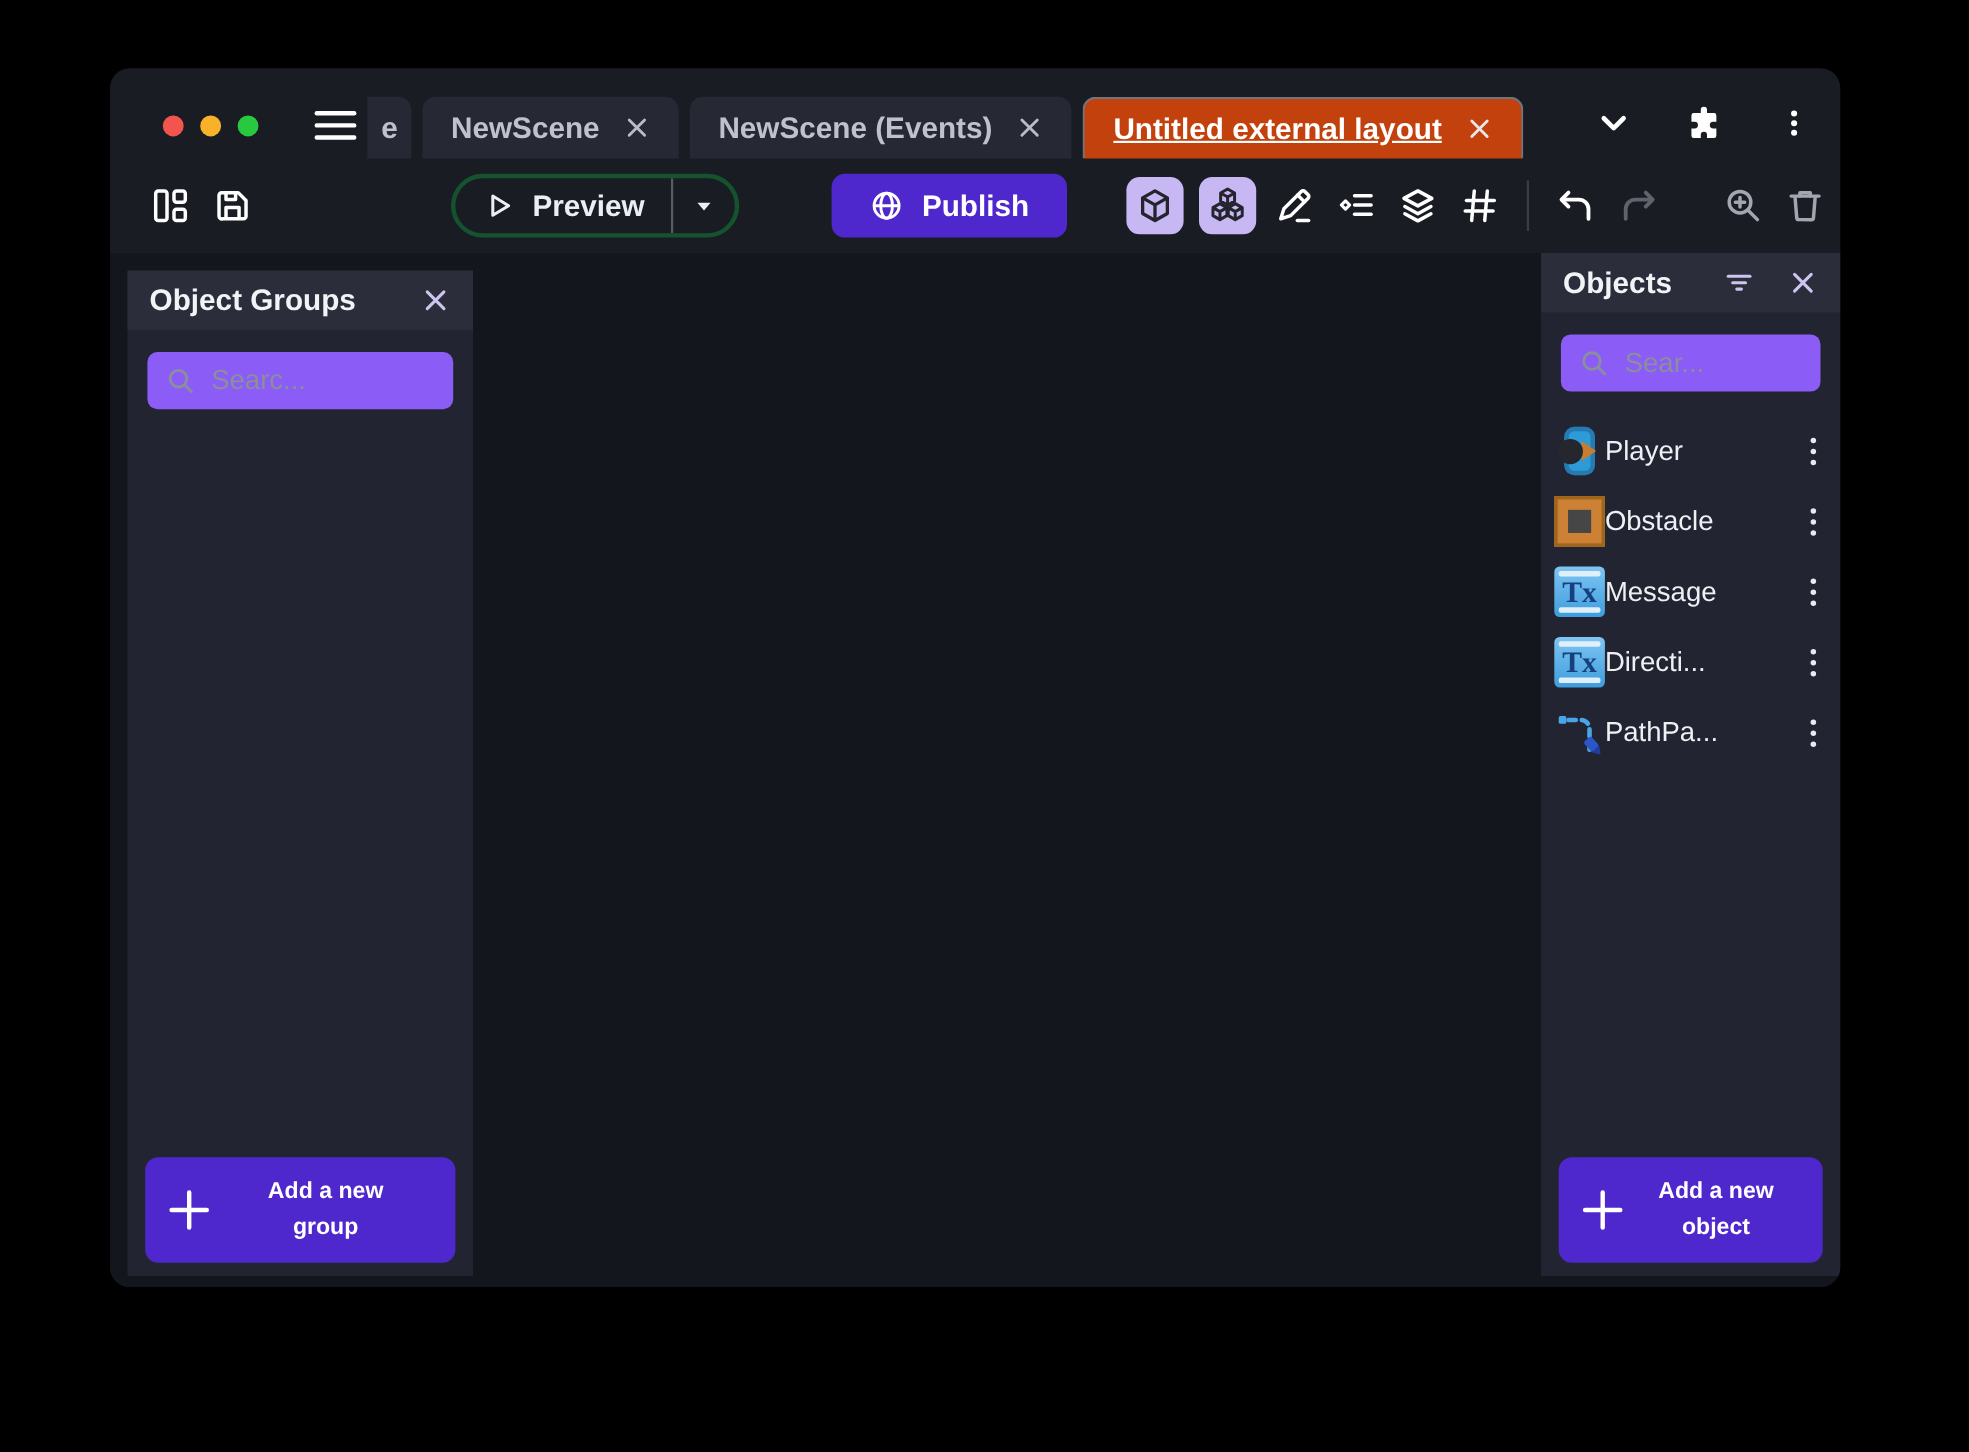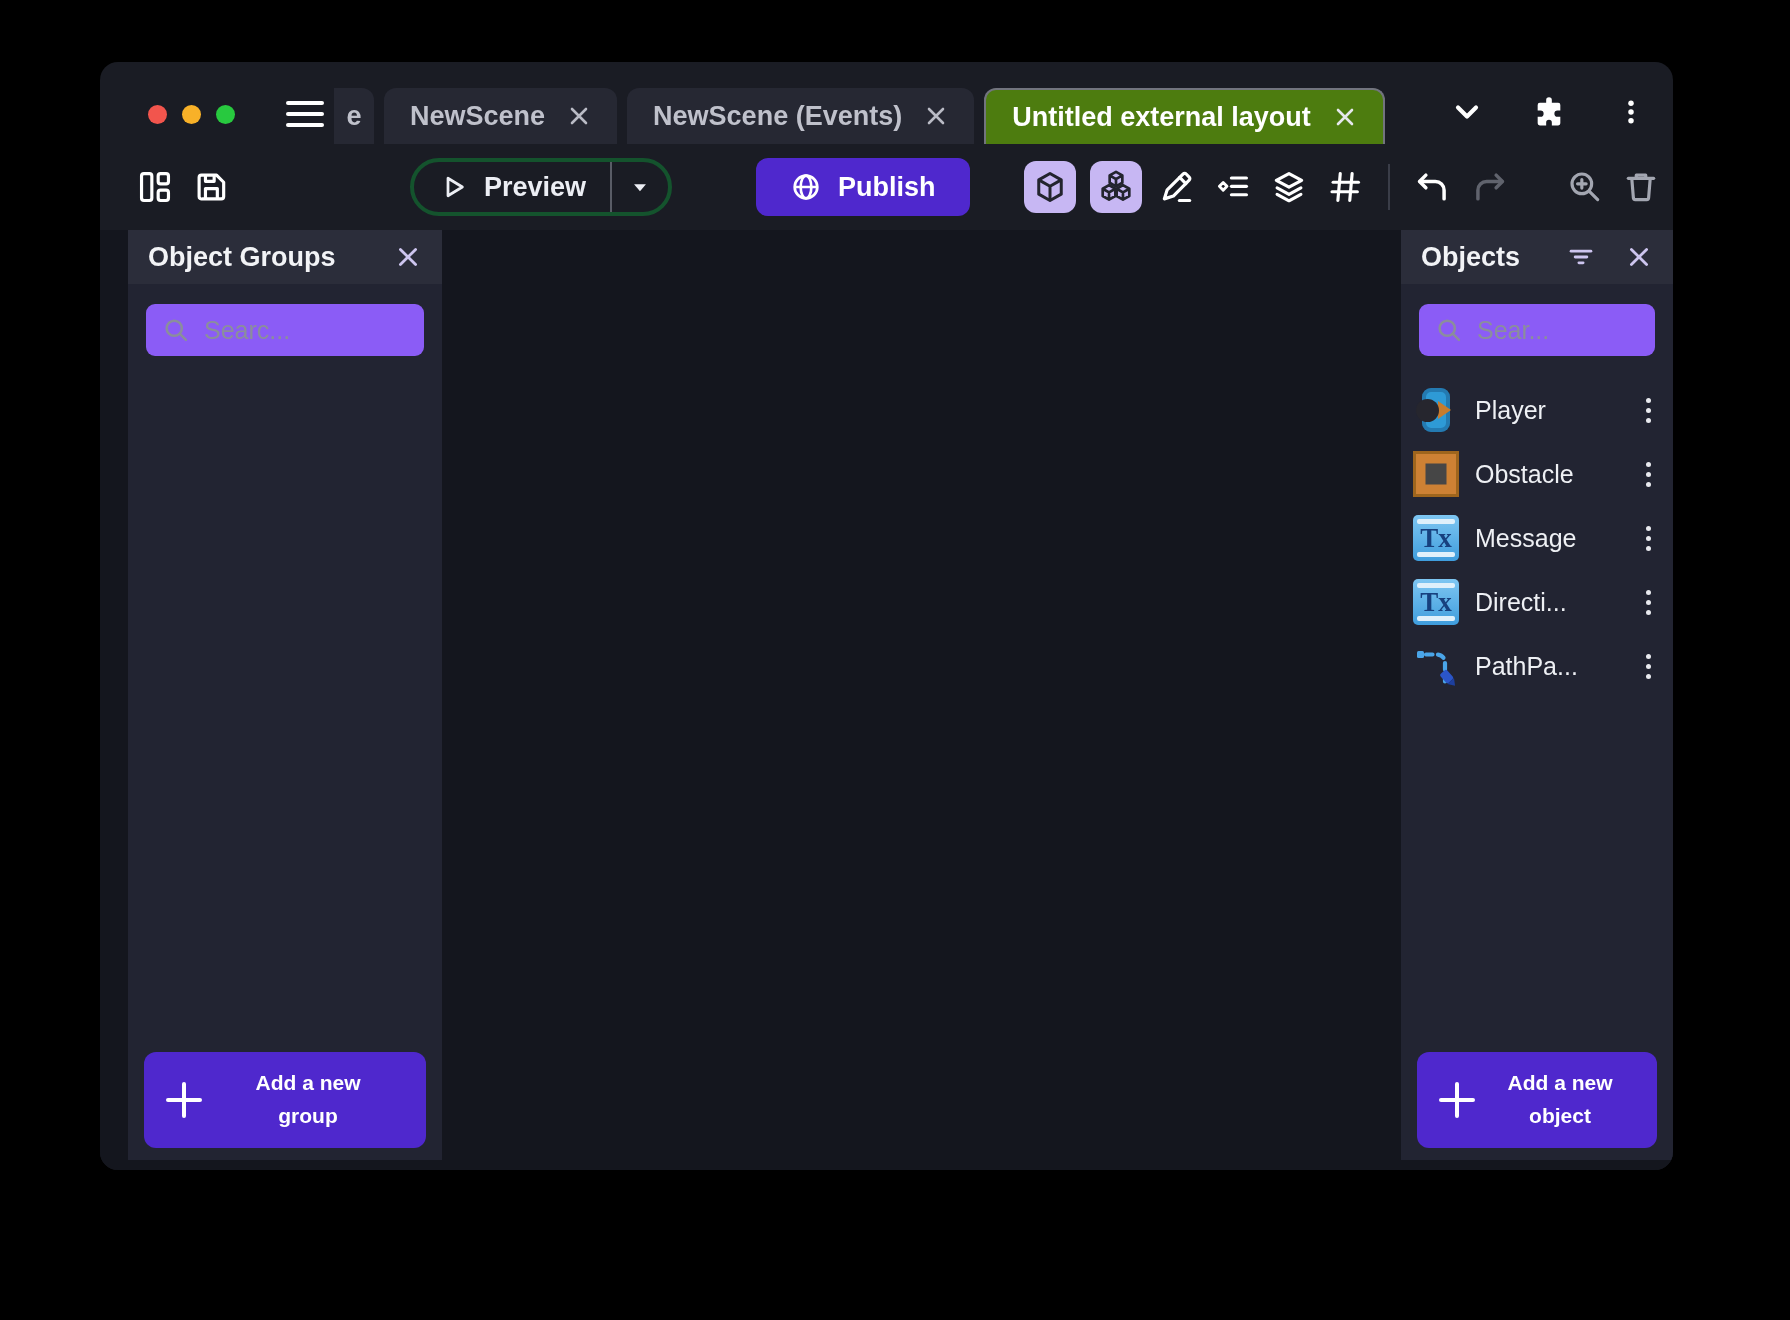--- a/index.html
+++ b/index.html
@@ -13,21 +13,21 @@
   .tabbar { height:82px; position:relative; flex:0 0 auto; }
   .traffic { position:absolute; top:43px; width:19px; height:19px; border-radius:50%; }
   .t-red { left:48px; } .t-yellow { left:82px; } .t-green { left:116px; }
   .hamburger { position:absolute; left:186px; top:39px; width:38px; height:26px; display:flex; flex-direction:column; justify-content:space-between; cursor:pointer; }
   .hamburger span { height:4px; background:#fff; border-radius:2px; }
 
   .tabs { position:absolute; left:234px; bottom:0; display:flex; align-items:flex-end; gap:10px; }
   .tab { height:56px; display:flex; align-items:center; gap:22px; padding:0 26px;
          background:#262833; border-radius:12px 12px 0 0; color:#bfc1cb; font-size:27px; font-weight:bold; white-space:nowrap; cursor:pointer; }
   .tab.fragment { width:40px; padding:0; justify-content:center; border-radius:0 12px 0 0; overflow:hidden; }
-  .tab.active { background:#4d7c0f; border:2px solid #72747e; border-bottom:none; color:#fff; }
+  .tab.active { background:#c2410c; border:2px solid #72747e; border-bottom:none; color:#fff;text-decoration:underline; }
   .tab svg { flex:0 0 auto; }
 
   .tabbar-right { position:absolute; right:22px; top:30px; display:flex; align-items:center; gap:42px; }
   .tb-icon { width:40px; height:40px; display:flex; align-items:center; justify-content:center; cursor:pointer; }
 
   
   .toolbar { height:86px; display:flex; align-items:center; padding:0 22px 0 34px; gap:14px; flex:0 0 auto; }
   .icon-btn { width:42px; height:42px; display:flex; align-items:center; justify-content:center; cursor:pointer; flex:0 0 auto; }
   .sp160 { width:150px; flex:0 0 auto; } .sp56 { width:56px; flex:0 0 auto; } .sp26 { width:26px; flex:0 0 auto; }
   .tool-divider { width:2px; height:46px; background:#3a3d48; flex:0 0 auto; margin:0 8px; }
@@ -40,32 +40,32 @@
 
   .publish-btn { height:58px; border-radius:12px; background:#4f28cd; display:flex; align-items:center; gap:16px; padding:0 34px; cursor:pointer; flex:0 0 auto; }
   .publish-label { color:#fff; font-size:27px; font-weight:bold; }
 
   .toggle-btn { width:52px; height:52px; border-radius:12px; background:#c7b7f3; display:flex; align-items:center; justify-content:center; cursor:pointer; flex:0 0 auto; }
 
   
   .content { flex:1; position:relative; background:#14161e; }
 
   .panel { position:absolute; top:0; bottom:10px; width:314px; background:#222432; }
-  .panel-left { left:28px; }
+  .panel-left { left:16px;margin-top:16px; }
   .panel-right { left:1301px; width:272px; }
   .panel-header { height:54px; background:#2b2d3a; display:flex; align-items:center; padding:0 20px; gap:30px; }
   .panel-title { flex:1; color:#f2f3f6; font-size:27px; font-weight:bold; }
   .ph-icon { display:flex; align-items:center; justify-content:center; cursor:pointer; }
 
   .search-box { margin:20px 18px 0; height:52px; background:#8b5cf6; border-radius:9px; display:flex; align-items:center; gap:14px; padding:0 16px; }
   .search-box input { flex:1; min-width:0; background:transparent; border:none; outline:none; color:#e8e9ee; font-size:25px; font-family:"Liberation Sans",sans-serif; }
   .search-box input::placeholder { color:#8b8e9c; }
 
   .obj-list { padding:22px 0 0; }
-  .obj-row { height:64px; display:flex; align-items:center; gap:16px; padding:0 18px 0 12px; cursor:pointer; }
+  .obj-row { height:64px; display:flex; align-items:center; gap:0; padding:0 18px 0 12px; cursor:pointer; }
   .obj-label { flex:1; color:#eef0f4; font-size:25px; min-width:0; white-space:nowrap; overflow:hidden; }
   .dots { display:flex; flex-direction:column; gap:5px; cursor:pointer; padding:4px; }
   .dots span { width:5px; height:5px; border-radius:50%; background:#e9eaef; }
 
   .obj-icon { width:46px; height:46px; position:relative; flex:0 0 auto; }
   .pi-body { position:absolute; left:9px; top:1px; width:28px; height:44px; background:#2e9ad6; border-radius:9px; box-shadow:inset 0 0 0 4px rgba(18,62,110,0.35); }
   .pi-head { position:absolute; left:3px; top:12px; width:23px; height:23px; background:#26262e; border-radius:50%; }
   .pi-point { position:absolute; left:25px; top:14px; width:0; height:0; border-top:9px solid transparent; border-bottom:9px solid transparent; border-left:13px solid #c87c2e; }
 
   .obstacle-icon { width:46px; height:46px; background:#cd8134; border:3px solid #9e651d; position:relative; flex:0 0 auto; }

